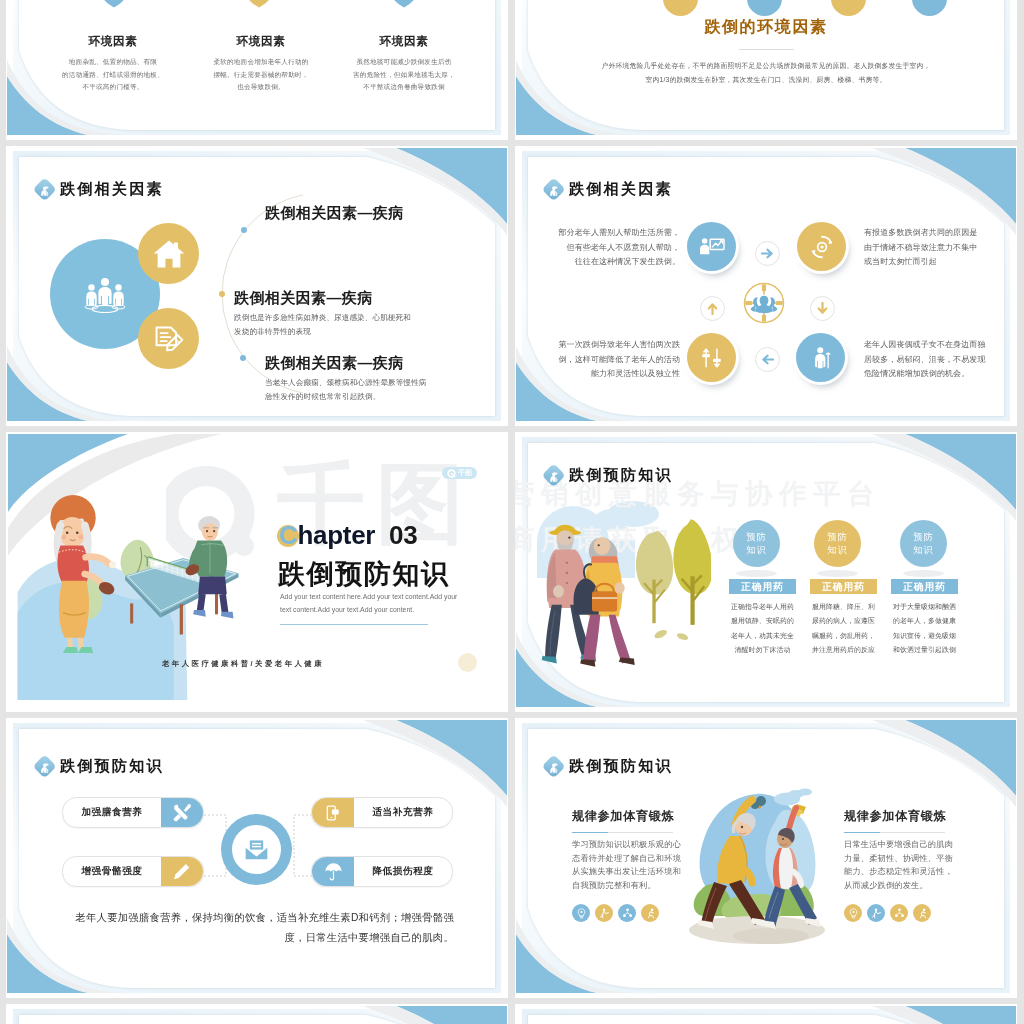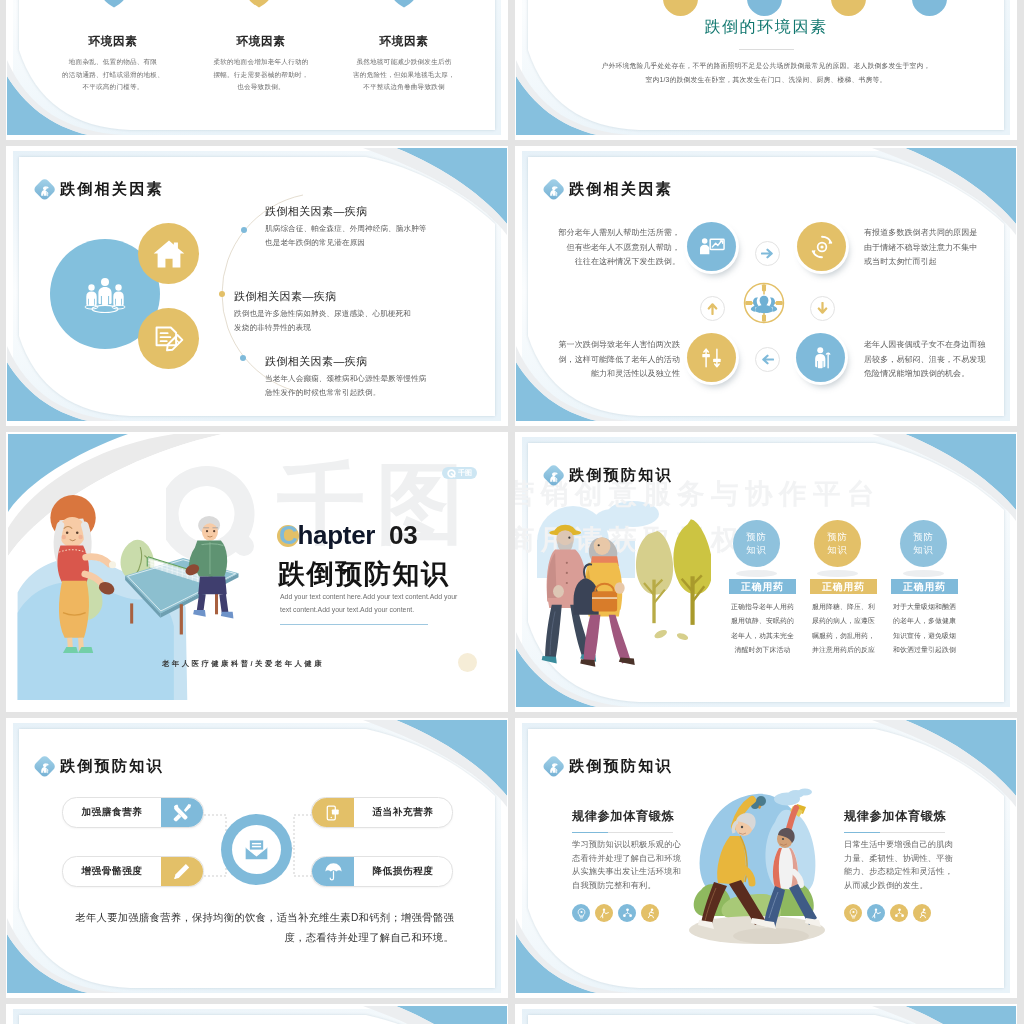--- a/index.html
+++ b/index.html
@@ -18,25 +18,25 @@
 .badge svg{position:absolute;left:2.5px;top:2.5px;}
 .ttl .tx{font-size:15.2px;font-weight:700;color:#1a1a1a;margin-left:3px;letter-spacing:2.1px;}
 
 .ab{position:absolute;}
 
 .envcard{position:absolute;width:130px;}
 .envcard .hd{font-size:11.6px;font-weight:700;color:#262626;text-align:center;letter-spacing:.6px;margin-top:16px;}
 .envcard .bd{font-size:6.6px;line-height:12.6px;color:#6d6d6d;text-align:center;margin-top:7px;letter-spacing:.2px;}
 
 
-.sumh{position:absolute;font-size:16px;font-weight:400;color:#0f766e;letter-spacing:1.6px;}
+.sumh{position:absolute;font-size:16px;font-weight:700;color:#a16207;letter-spacing:1.6px;}
 .sumrule{position:absolute;height:1px;background:#dcdcdc;}
 .sumb{position:absolute;font-size:6.8px;line-height:14.4px;color:#5a5a5a;text-align:center;letter-spacing:.2px;}
 .topcirc{position:absolute;border-radius:50%;}
-.itm .ih{font-size:11px;font-weight:400;color:#1d1d1d;letter-spacing:.4px;}
+.itm .ih{font-size:15px;font-weight:700;color:#1d1d1d;letter-spacing:.4px;}
 .itm .ib{font-size:7.6px;line-height:13.8px;color:#5e5e5e;margin-top:3px;letter-spacing:.1px;}
 .dot{position:absolute;width:6px;height:6px;border-radius:50%;}
 
 
 .cir{position:absolute;border-radius:50%;display:flex;align-items:center;justify-content:center;}
 .cirsh{box-shadow:0 0 0 3px #ffffff, 3px 5px 6px rgba(100,120,135,.35);}
 
 
 .cyctxt{position:absolute;font-size:8px;line-height:14.6px;color:#5d5d5d;letter-spacing:.1px;}
 .arrowc{position:absolute;width:23px;height:23px;border-radius:50%;background:#fff;
@@ -333,24 +333,20 @@
   <div class="cir" style="left:132px;top:162px;width:61px;height:61px;background:#e3c068;">
     <svg width="32" height="30" viewBox="0 0 36 32">
           <use href="#ic-doc"></use>
         </svg>
   </div>
   <div class="dot" style="left:235px;top:81px;background:#7fbada;"></div>
   <div class="dot" style="left:213px;top:145px;background:#e3c068;"></div>
   <div class="dot" style="left:234px;top:209px;background:#7fbada;"></div>
   <div class="itm ab" style="left:259px;top:58px;width:215px;">
     <div class="ih">跌倒相关因素—疾病</div>
-    <div class="ib">
-          <div>肌病综合征、帕金森症、外周神经病、脑水肿等</div>
-          <div>也是老年跌倒的常见潜在原因</div>
-        </div>
   </div>
   <div class="itm ab" style="left:228px;top:143px;width:215px;">
     <div class="ih">跌倒相关因素—疾病</div>
     <div class="ib">
           <div>跌倒也是许多急性病如肺炎、尿道感染、心肌梗死和</div>
           <div>发烧的非特异性的表现</div>
         </div>
   </div>
   <div class="itm ab" style="left:259px;top:208px;width:215px;">
     <div class="ih">跌倒相关因素—疾病</div>
@@ -738,21 +734,21 @@
     <span class="ic" style="background:#7fbada;border-radius:14.5px 0 0 14.5px;">
       <svg width="19" height="19" viewBox="0 0 30 30">
             <use href="#ic-umbrella"></use>
           </svg>
         </span>
     <span class="lbl">降低损伤程度</span>
   </div>
 
   <div class="sumtxt" style="left:52px;top:190px;width:396px;">
     <div>老年人要加强膳食营养，保持均衡的饮食，适当补充维生素D和钙剂；增强骨骼强</div>
-        <div>度，态看待并处理了解自己和环境。</div>
+        <div>度，日常生活中要增强自己的肌肉。</div>
       </div>
 </div>
 
 <div class="slide" style="left:515px;top:718px;">
   <svg class="sbg" width="502" height="280" viewBox="0 0 502 280">
     <rect x="0" y="0" width="502" height="280" fill="#ffffff"></rect>
     <rect x="7" y="5" width="488" height="270" fill="url(#fgA)"></rect>
     <path d="M390 2 L501 2 L501 78 C480 52 440 22 390 2 Z" fill="#86c0de"></path>
     <path d="M357 2 C430 28 480 60 501 89 L501 78 C480 52 440 22 390 2 Z" fill="#eceef0"></path>
     <path d="M1 216 C18 244 44 266 82 275 L1 275 Z" fill="#86c0de"></path>

